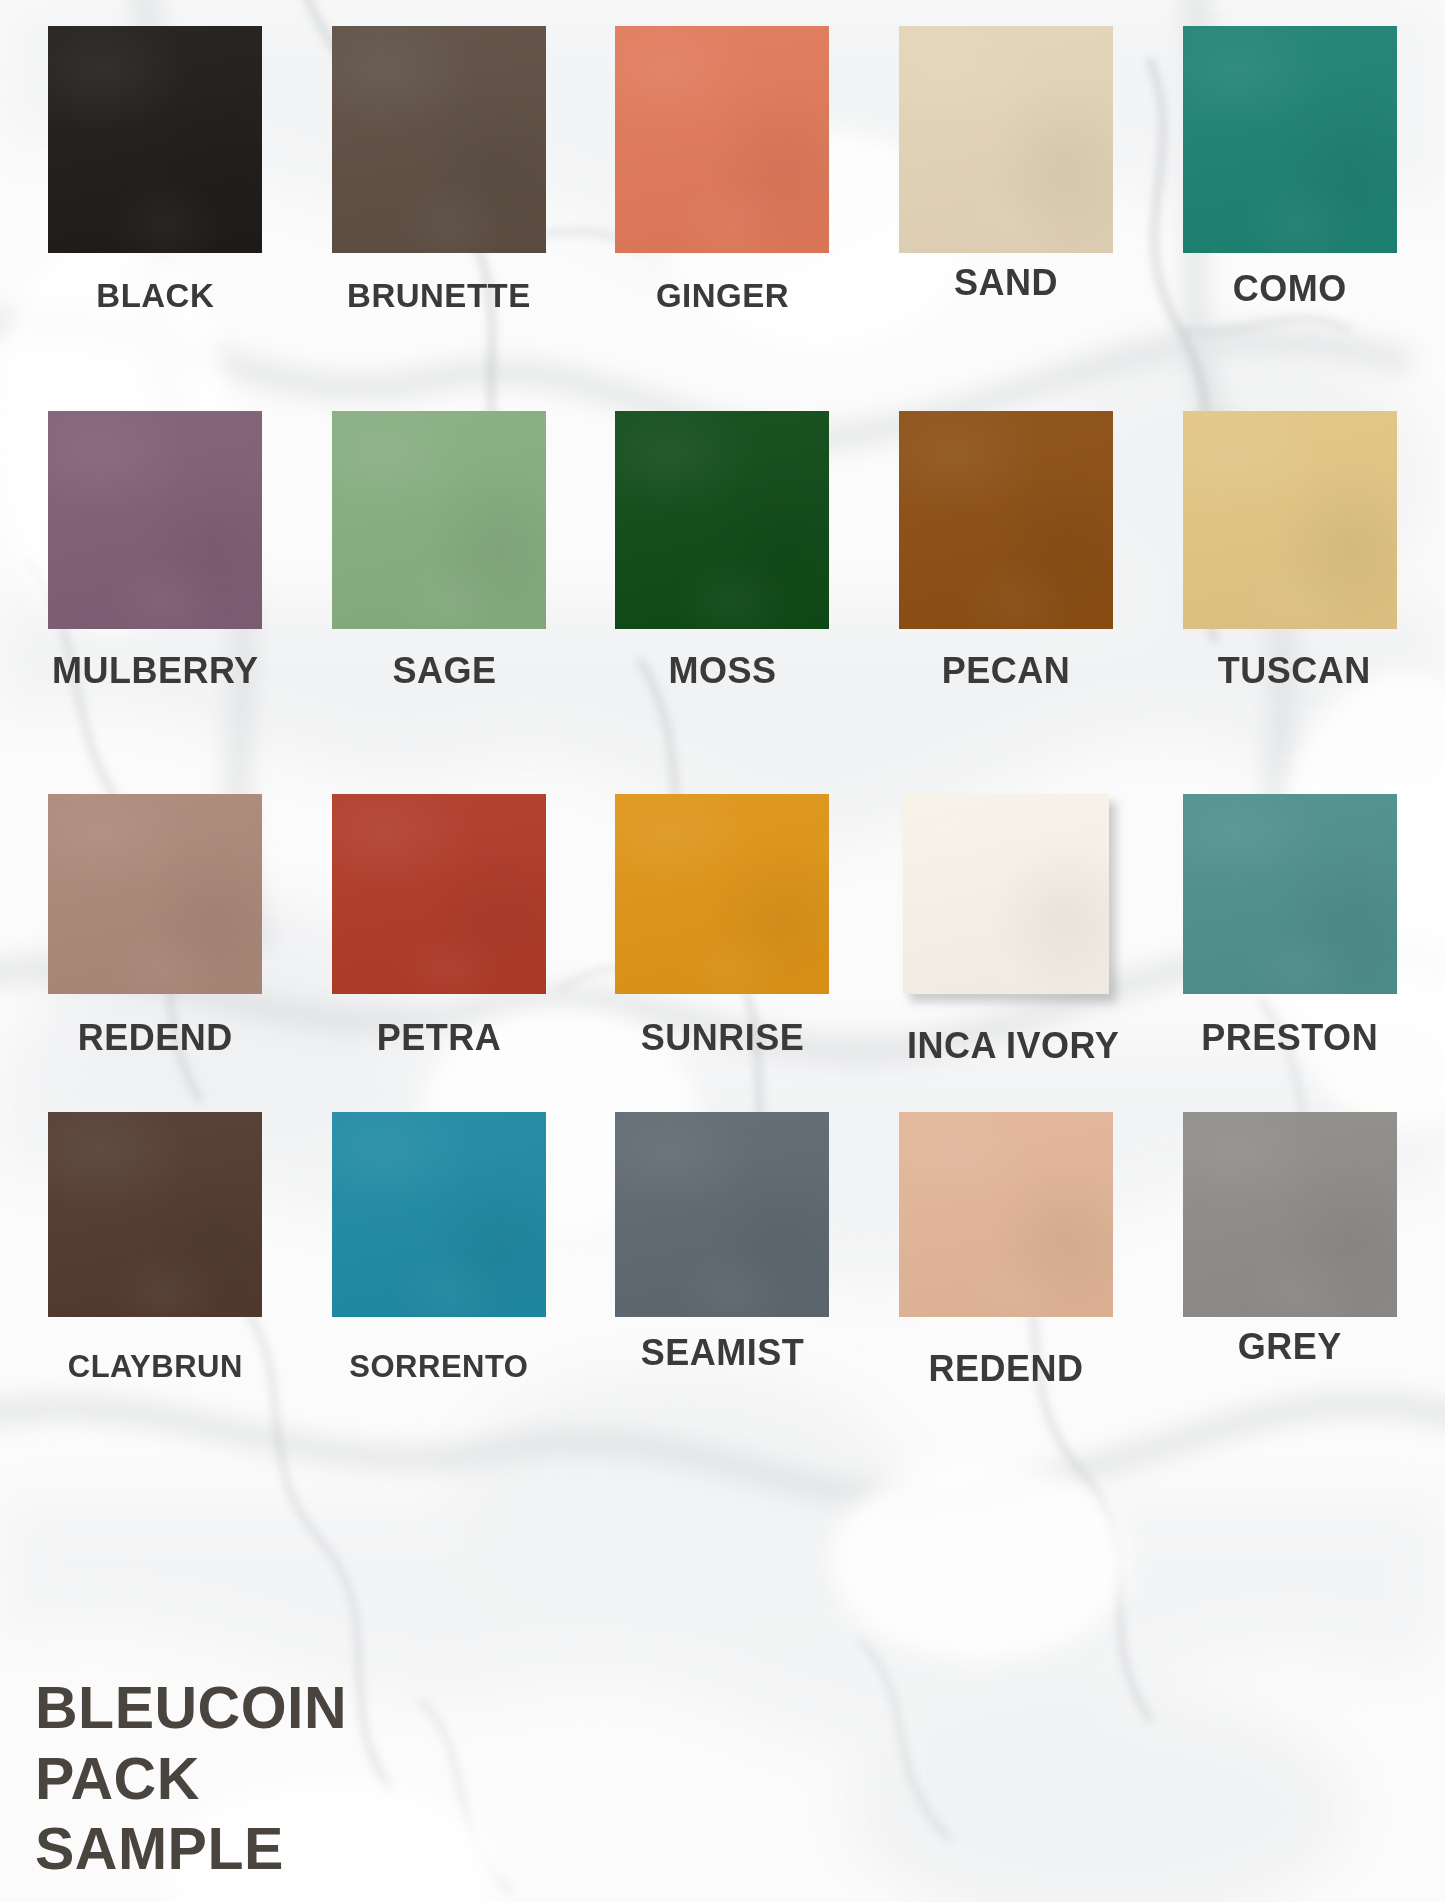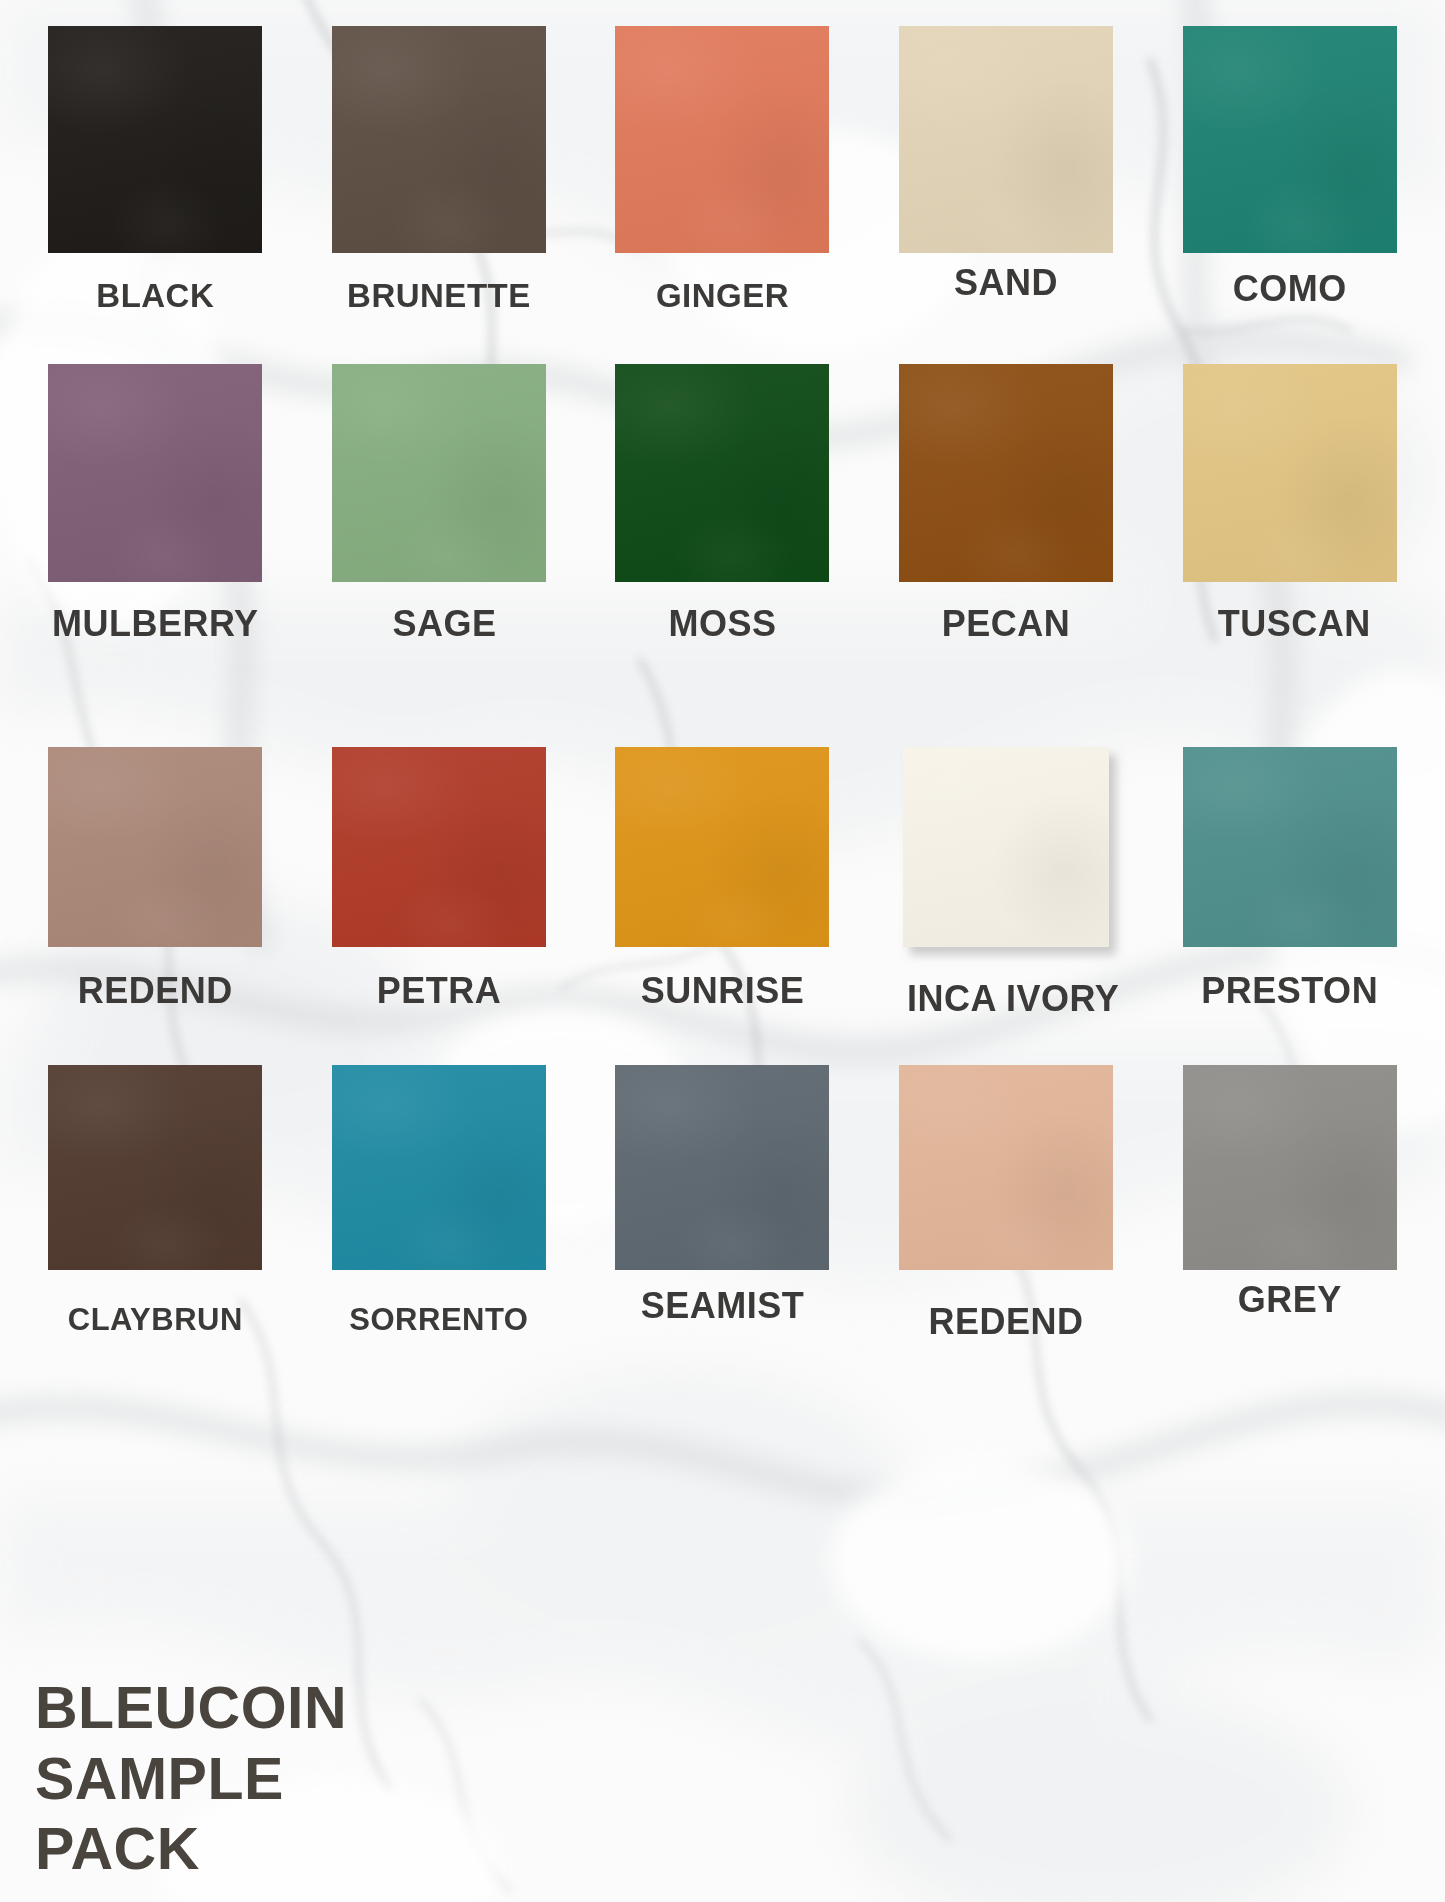--- a/index.html
+++ b/index.html
@@ -93,21 +93,21 @@
     letter-spacing: 0.5px;
     color: #3b3a38;
     text-align: center;
     white-space: nowrap;
     line-height: 1;
   }
 
   
   .r1 .chip { height: 227px; }
   .r1 .label { margin-top: 26px; }
-  .r1 .cell { height: 338px; }
+  .r1 .cell { height: 385px; }
 
   .r2 .chip { height: 218px; }
   .r2 .label { margin-top: 24px; }
   .r2 .cell { height: 383px; }
 
   .r3 .chip { height: 200px; }
   .r3 .label { margin-top: 26px; }
   .r3 .cell { height: 318px; }
 
   .r4 .chip { height: 205px; }
@@ -340,17 +340,17 @@
           <div class="chip" style="background-color: rgb(142, 140, 136);"></div>
         </div>
         <div class="label nudge-up big" style="color: rgb(59, 58, 56);">GREY</div>
       </div>
     </div>
 
   </div>
 
   <div id="brand">
     <div class="brand-line" style="color: rgb(74, 68, 62);">BLEUCOIN</div>
+    <div class="brand-line" style="color: rgb(74, 68, 62);">PACK</div>
     <div class="brand-line" style="color: rgb(74, 68, 62);">SAMPLE</div>
-    <div class="brand-line" style="color: rgb(74, 68, 62);">PACK</div>
   </div>
 
 </div>
 
 </body></html>

